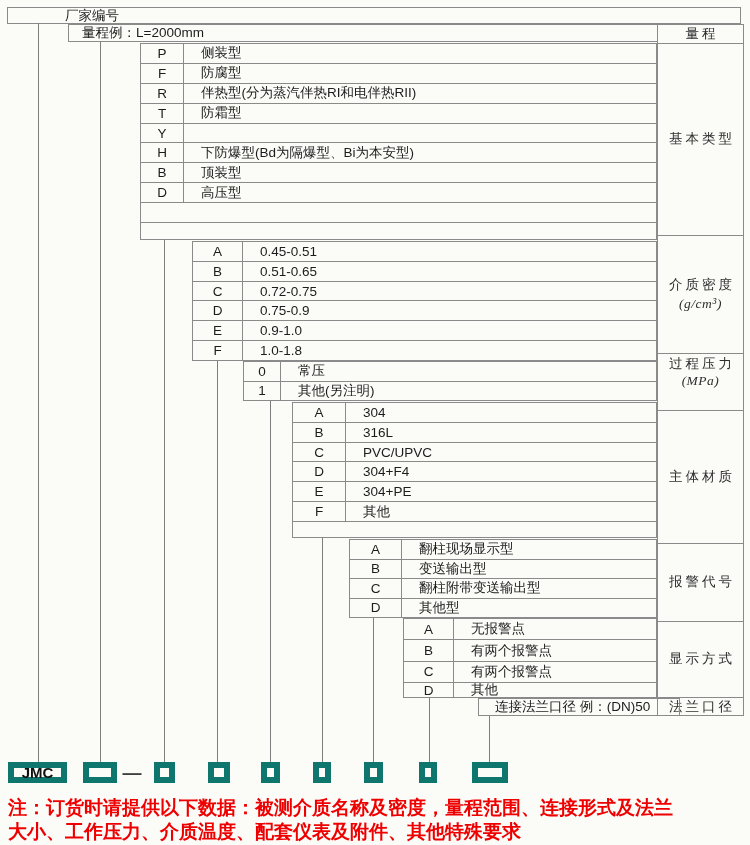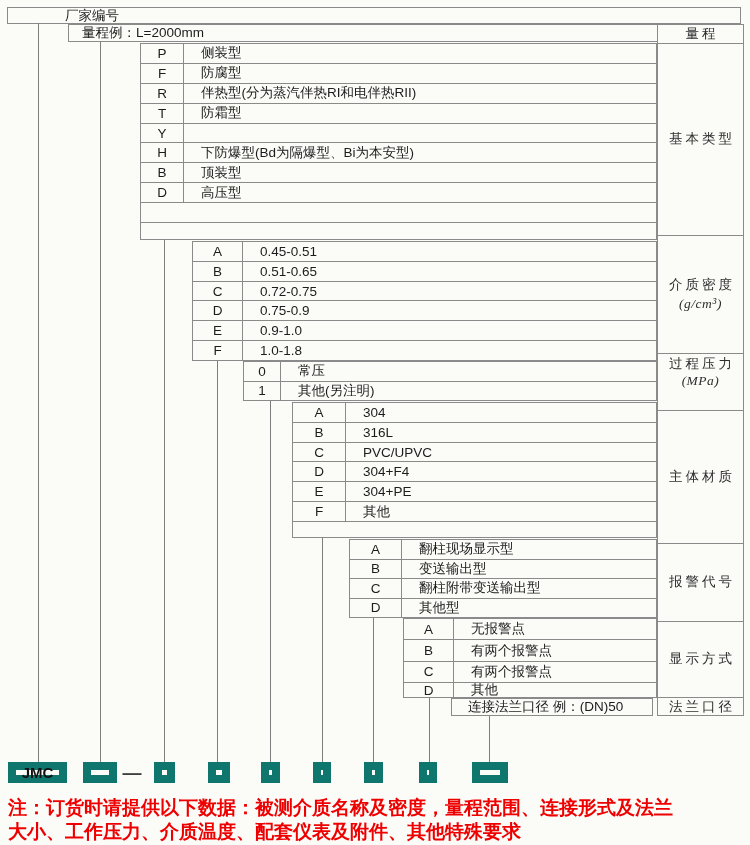--- a/index.html
+++ b/index.html
@@ -23,21 +23,21 @@
   
   .labelcol{border:1px solid #8a8a8a; box-sizing:border-box; display:flex; flex-direction:column;}
   .lsec{display:flex; flex-direction:column; align-items:center; justify-content:center; box-sizing:border-box;
         font-family:"Liberation Serif","DejaVu Serif",serif; color:#2e2e2e; font-size:13.5px;}
   .lsec + .lsec{border-top:1px solid #8a8a8a;}
   .cat{letter-spacing:3px; text-indent:3px; white-space:nowrap;}
   .unit{letter-spacing:0.5px; margin-top:2px; white-space:nowrap;font-style:italic;}
   
   .vline{width:1px; background:#7e7e7e;}
   
-  .cbox{border:8px solid #0f766e; box-sizing:border-box; background:transparent;}
+  .cbox{border:6px solid #0f766e; box-sizing:border-box; background:transparent;}
   .jmc{display:flex; align-items:center; justify-content:center; font-weight:bold; font-size:15px; color:#111;}
   .dash{display:flex; align-items:center; justify-content:center; font-weight:bold; font-size:19px; color:#3f3f3f;}
   
   .note{color:#ee0000; font-weight:bold; font-size:19px; line-height:23.5px; white-space:nowrap;}
 </style>
 </head>
 <body>
 
 <div class="stage">
 
@@ -211,21 +211,21 @@
     <div class="trow" style="flex:1.1;">
       <div class="code">C</div>
       <div class="desc">有两个报警点</div>
     </div>
     <div class="trow" style="flex:0.75;">
       <div class="code">D</div>
       <div class="desc">其他</div>
     </div>
   </div>
 
-  <div class="abs hdrbox" style="left:451px; top:698px; width:202px; height:18px;">
+  <div class="abs hdrbox" style="left:478px; top:698px; width:202px; height:18px;">
     <span style="padding-left:16px; white-space:nowrap;">连接法兰口径 例：(DN)50</span>
   </div>
 
   <div class="abs vline" style="left:38px;  top:23px;  height:739px;"></div>
   <div class="abs vline" style="left:100px; top:42px;  height:720px;"></div>
   <div class="abs vline" style="left:164px; top:240px; height:522px;"></div>
   <div class="abs vline" style="left:217px; top:361px; height:401px;"></div>
   <div class="abs vline" style="left:270px; top:401px; height:361px;"></div>
   <div class="abs vline" style="left:322px; top:538px; height:224px;"></div>
   <div class="abs vline" style="left:373px; top:618px; height:144px;"></div>

